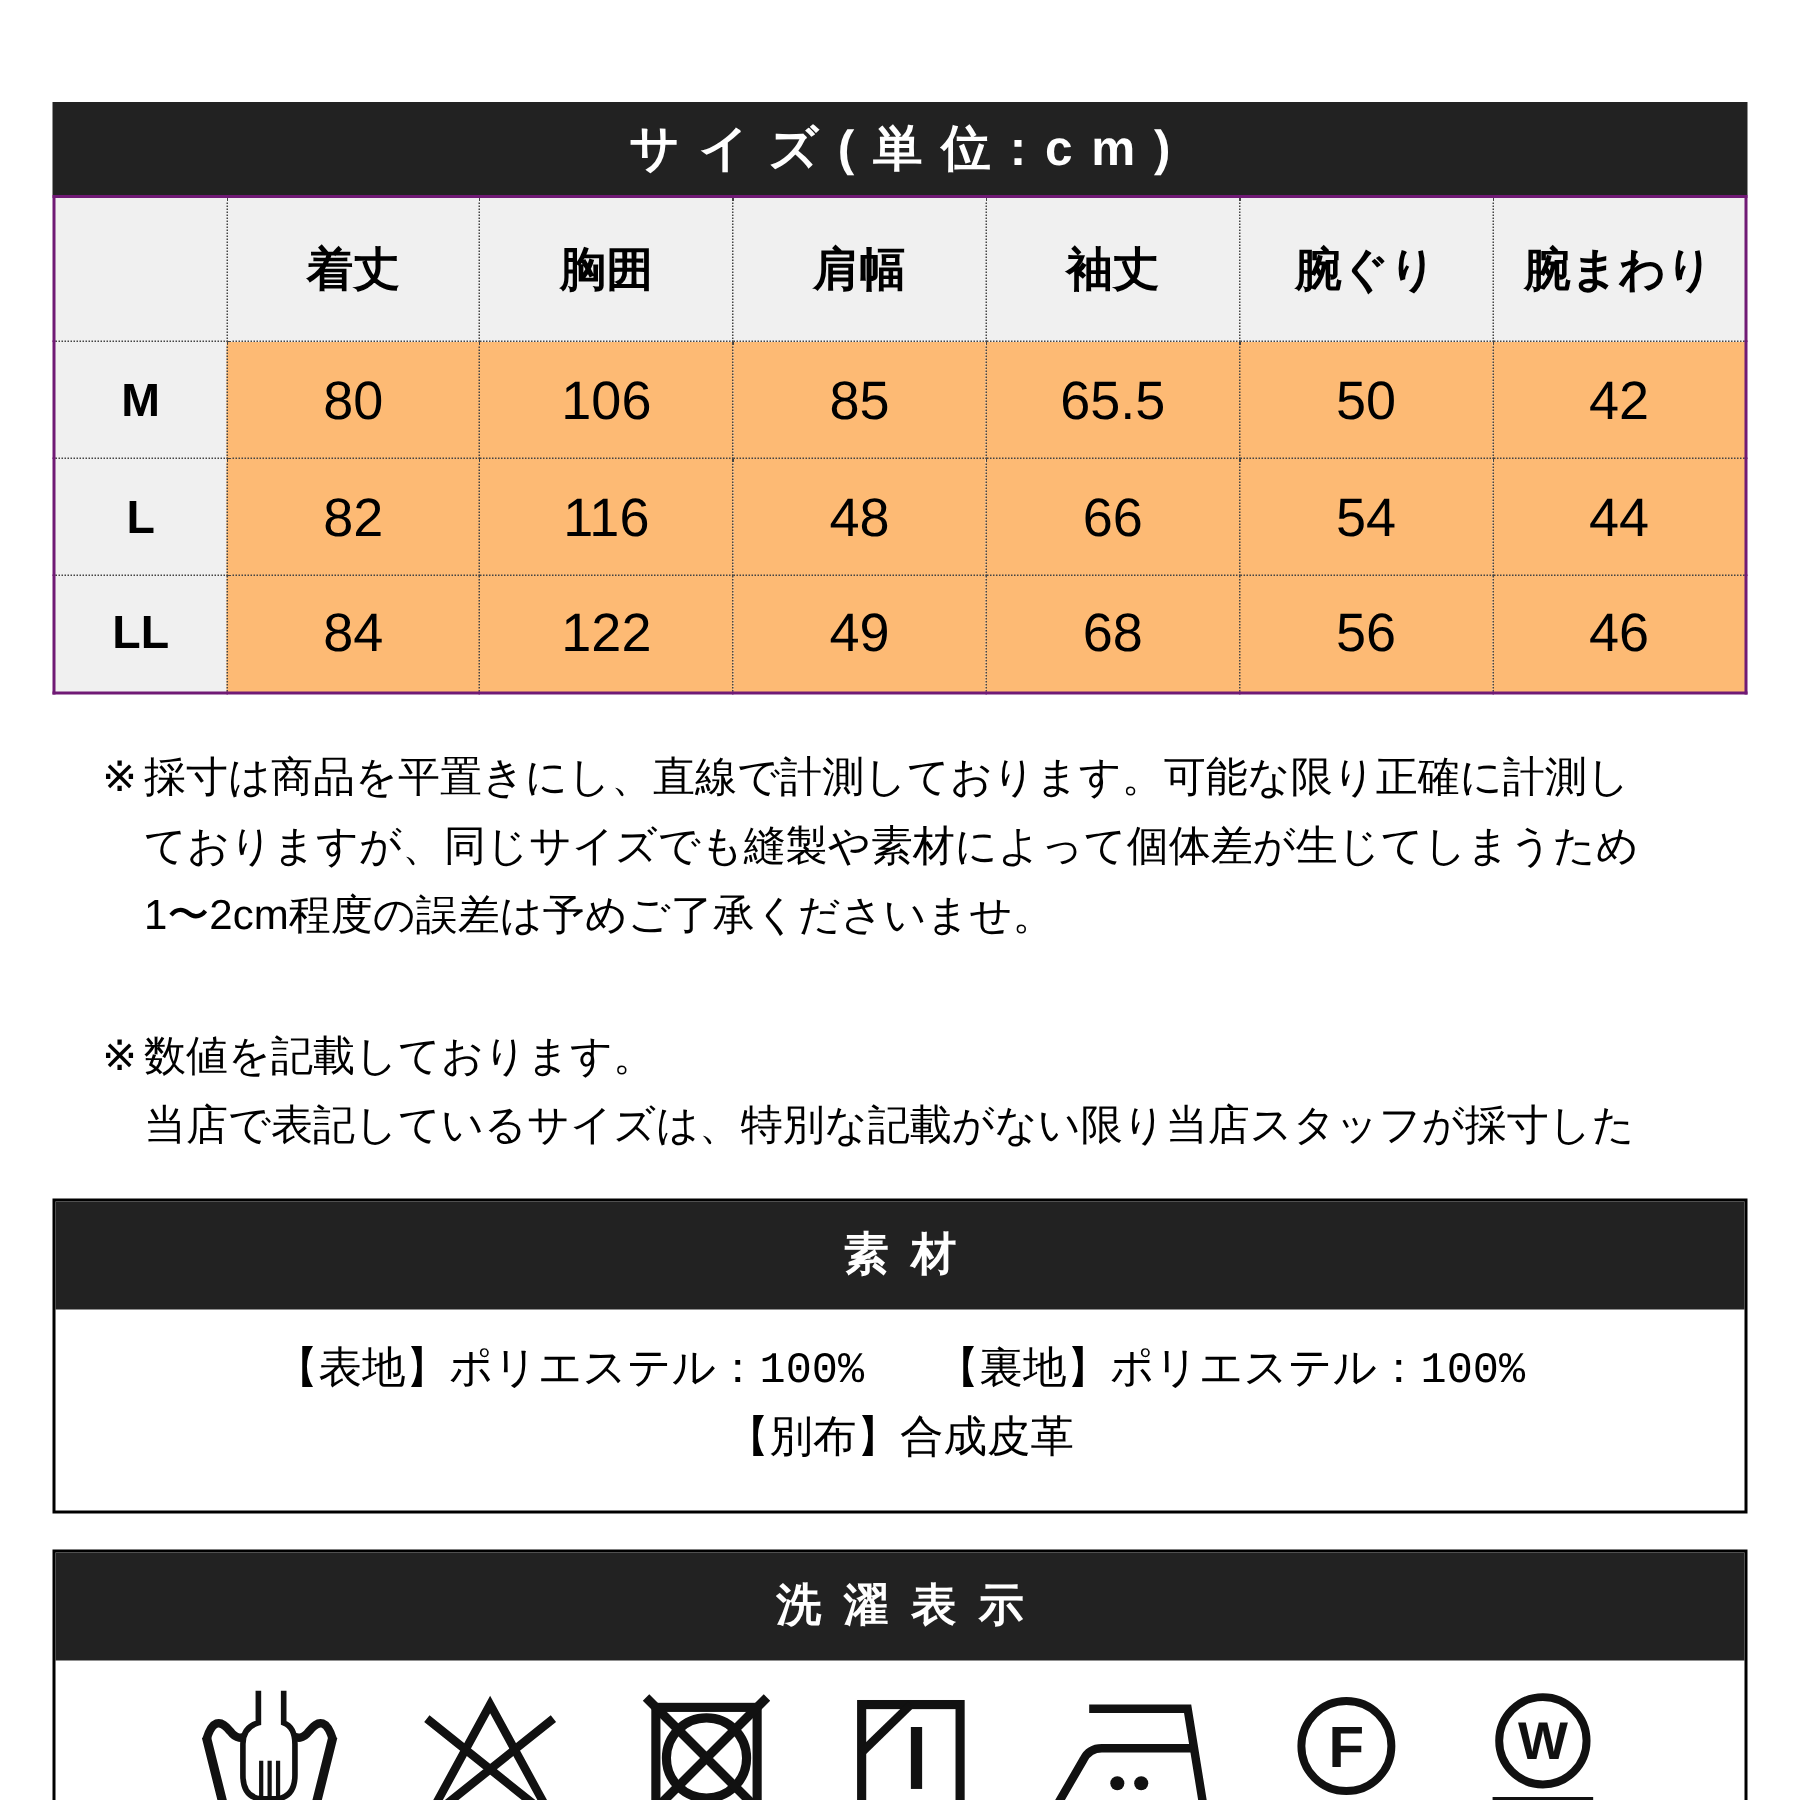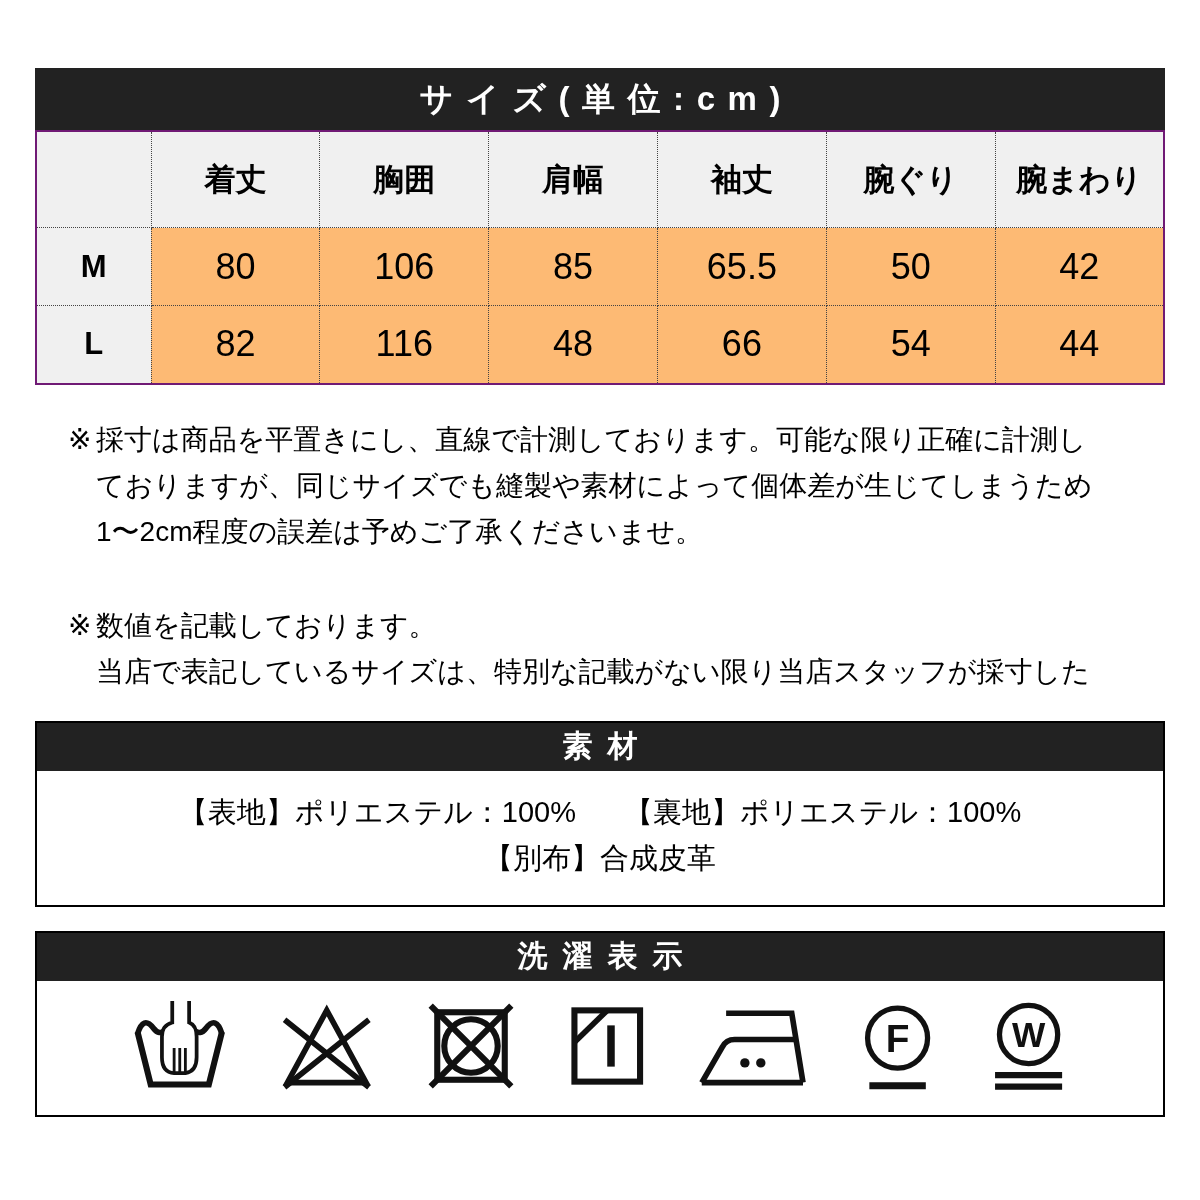--- a/index.html
+++ b/index.html
@@ -11,21 +11,21 @@
   }
   .page{padding:48px 35px 0 35px;margin-top:20px;}
 
   
   .bar{
     background:#222222;color:#ffffff;
     display:flex;align-items:center;justify-content:center;
     font-weight:bold;
   }
   .size-bar{height:62px;font-size:33px;letter-spacing:0.38em;text-indent:0.38em;}
-  .small-bar{height:48px;font-size:30px;letter-spacing:0.5em;text-indent:0.5em;}
+  .small-bar{height:72px;font-size:30px;letter-spacing:0.5em;text-indent:0.5em;}
 
   
   table.size-table{
     width:100%;border-collapse:collapse;table-layout:fixed;
     border:2px solid #701a75;
   }
   table.size-table th,table.size-table td{
     border:1px dotted #444;text-align:center;vertical-align:middle;padding:0;
   }
   table.size-table thead th{
@@ -45,21 +45,21 @@
     font-size:28px;line-height:46px;white-space:nowrap;
   }
   .note .marker{position:absolute;left:0;top:0;}
   .note-1{margin-top:32px;}
   .note-2{margin-top:48px;}
 
   
   .boxed{border:2px solid #000;}
   .material-section{margin-top:26px;}
   .material-content{
-    text-align:center;padding:18px 0 24px 0;font-size:29px;line-height:46px;
+    text-align:center;padding:18px 0 24px 0;font-size:29px;line-height:46px;font-family:Liberation Mono, monospace;
   }
   .mline-gap{margin-right:48px;}
   .care-section{margin-top:24px;}
   .care-icons{
     display:flex;align-items:center;justify-content:center;
     gap:50px;padding:20px 0 24px 0;
   }
   .care-icons svg{height:90px;width:auto;display:block;}
   .ic{stroke:#111;fill:none;stroke-linejoin:miter;}
   .ic-fill{fill:#111;stroke:none;}
@@ -110,20 +110,29 @@
         </tr>
         <tr>
           <td class="row-label">L</td>
           <td>82</td>
           <td>116</td>
           <td>48</td>
           <td>66</td>
           <td>54</td>
           <td>44</td>
         </tr>
+        <tr>
+          <td class="row-label">LL</td>
+          <td>84</td>
+          <td>122</td>
+          <td>49</td>
+          <td>68</td>
+          <td>56</td>
+          <td>46</td>
+        </tr>
       </tbody>
     </table>
   </section>
 
   <div class="note note-1">
     <span class="marker">※</span>
     <div>採寸は商品を平置きにし、直線で計測しております。可能な限り正確に計測し</div>
     <div>ておりますが、同じサイズでも縫製や素材によって個体差が生じてしまうため</div>
     <div>1〜2cm程度の誤差は予めご了承くださいませ。</div>
   </div>

